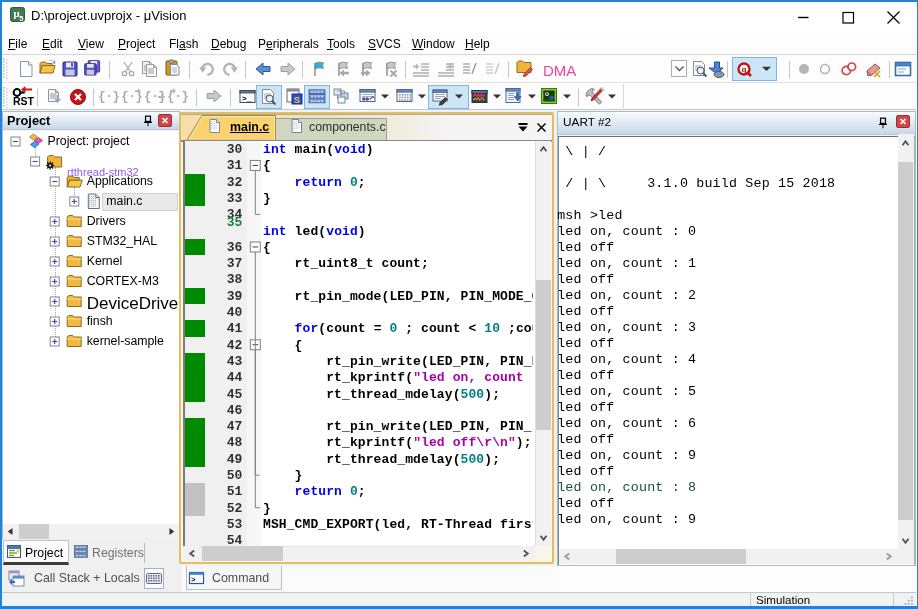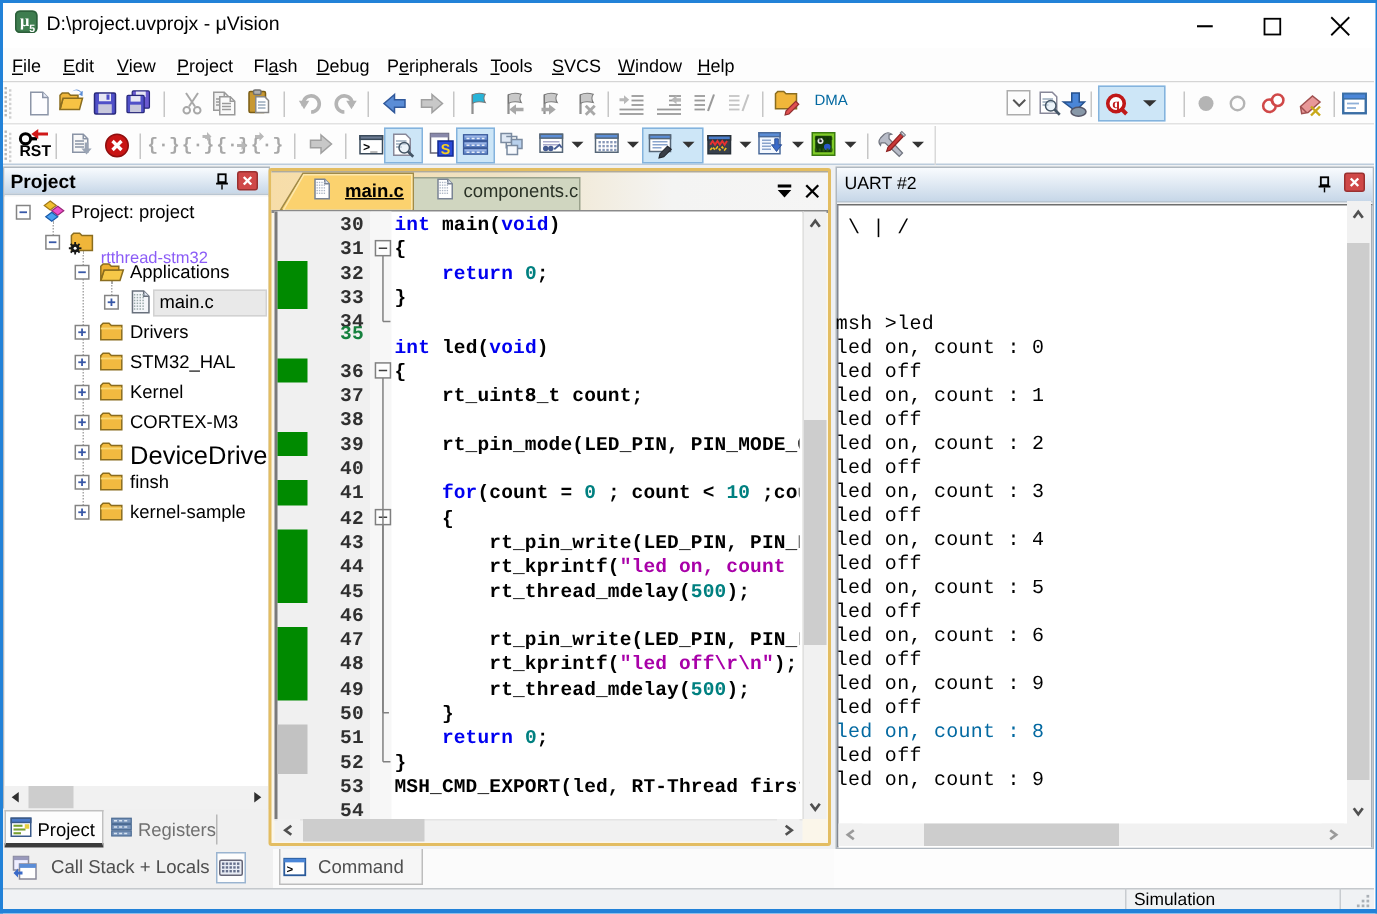--- a/index.html
+++ b/index.html
@@ -232,21 +232,21 @@
       <line x1="2" y1="10" x2="9" y2="10"></line>
       <line x1="2" y1="13" x2="9" y2="13"></line>
     </g>
     <line x1="11" y1="14" x2="15" y2="3" stroke="#c4c4c4" stroke-width="1.4"></line>
   </svg>
 <div class="sep1" style="left:508px"></div>
 <svg class="a" style="left:516px;top:59px" width="18" height="18" viewBox="0 0 18 18">
     <path d="M1 13.5 V3.5 l1.5-1.5 h4 l1.5 1.5 H15 V13.5 Z" fill="#f0b63a" stroke="#8a6d1f"></path>
     <path d="M8 15 l6.5-6.5 2 2 L10 17 l-2.6 .6z" fill="#e05050" stroke="#903030" stroke-width="0.8"></path>
   </svg>
-<div class="a" style="left:543px;top:62px;font-size:10px;color:#0369a1">DMA</div>
+<div class="a" style="left:543px;top:62px;font-size:15px;color:#ec4899">DMA</div>
 <div class="a" style="left:671px;top:60px;width:16px;height:17px;background:#fdfdfd;border:1px solid #adadad"></div>
 <svg class="a" style="left:675px;top:66px" width="9" height="6" viewBox="0 0 9 6">
     <path d="M0.5 0.5 L4.5 4.5 L8.5 0.5" fill="none" stroke="#555" stroke-width="1.3"></path>
   </svg>
 <svg class="a" style="left:691px;top:60px" width="18" height="18" viewBox="0 0 18 18">
     <path d="M2.5 1.5 h8 l3 3 v11 h-11 z" fill="#fff" stroke="#889"></path>
     <g stroke="#9ab">
       <line x1="4" y1="6" x2="11" y2="6"></line>
       <line x1="4" y1="8" x2="11" y2="8"></line>
       <line x1="4" y1="10" x2="8" y2="10"></line>
@@ -844,38 +844,39 @@
 <svg class="a" style="left:896px;top:115px" width="14" height="13" viewBox="0 0 14 13">
     <rect x="0.5" y="0.5" width="13" height="12" rx="1.5" fill="#cf4848" stroke="#9a3030"></rect>
     <g stroke="#fff" stroke-width="1.6">
       <line x1="4.5" y1="4" x2="9.5" y2="9"></line>
       <line x1="9.5" y1="4" x2="4.5" y2="9"></line>
     </g>
   </svg>
 <div class="a" style="left:558px;top:136px;width:357px;height:429px;background:#fff;border-top:1.5px solid #6e6e6e;border-left:1px solid #828790;border-right:1px solid #a8aeb4"></div>
 <div class="a mono" style="left:557.2px;top:134px;width:340px;height:416px;overflow:hidden">
 <div class="a" style="left:0;top:10px;white-space:pre;font-size:13.3px;letter-spacing:0.2px;color:#000"> \ | /</div>
+<div class="a" style="left:0;top:42px;white-space:pre;font-size:13.3px;letter-spacing:0.2px;color:#000"> / | \     3.1.0 build Sep 15 2018</div>
 <div class="a" style="left:0;top:74px;white-space:pre;font-size:13.3px;letter-spacing:0.2px;color:#000">msh &gt;led</div>
 <div class="a" style="left:0;top:90px;white-space:pre;font-size:13.3px;letter-spacing:0.2px;color:#000">led on, count : 0</div>
 <div class="a" style="left:0;top:106px;white-space:pre;font-size:13.3px;letter-spacing:0.2px;color:#000">led off</div>
 <div class="a" style="left:0;top:122px;white-space:pre;font-size:13.3px;letter-spacing:0.2px;color:#000">led on, count : 1</div>
 <div class="a" style="left:0;top:138px;white-space:pre;font-size:13.3px;letter-spacing:0.2px;color:#000">led off</div>
 <div class="a" style="left:0;top:154px;white-space:pre;font-size:13.3px;letter-spacing:0.2px;color:#000">led on, count : 2</div>
 <div class="a" style="left:0;top:170px;white-space:pre;font-size:13.3px;letter-spacing:0.2px;color:#000">led off</div>
 <div class="a" style="left:0;top:186px;white-space:pre;font-size:13.3px;letter-spacing:0.2px;color:#000">led on, count : 3</div>
 <div class="a" style="left:0;top:202px;white-space:pre;font-size:13.3px;letter-spacing:0.2px;color:#000">led off</div>
 <div class="a" style="left:0;top:218px;white-space:pre;font-size:13.3px;letter-spacing:0.2px;color:#000">led on, count : 4</div>
 <div class="a" style="left:0;top:234px;white-space:pre;font-size:13.3px;letter-spacing:0.2px;color:#000">led off</div>
 <div class="a" style="left:0;top:250px;white-space:pre;font-size:13.3px;letter-spacing:0.2px;color:#000">led on, count : 5</div>
 <div class="a" style="left:0;top:266px;white-space:pre;font-size:13.3px;letter-spacing:0.2px;color:#000">led off</div>
 <div class="a" style="left:0;top:282px;white-space:pre;font-size:13.3px;letter-spacing:0.2px;color:#000">led on, count : 6</div>
 <div class="a" style="left:0;top:298px;white-space:pre;font-size:13.3px;letter-spacing:0.2px;color:#000">led off</div>
 <div class="a" style="left:0;top:314px;white-space:pre;font-size:13.3px;letter-spacing:0.2px;color:#000">led on, count : 9</div>
 <div class="a" style="left:0;top:330px;white-space:pre;font-size:13.3px;letter-spacing:0.2px;color:#000">led off</div>
-<div class="a" style="left:0;top:346px;white-space:pre;font-size:13.3px;letter-spacing:0.2px;color:#0369a1">led on, count : 8</div>
+<div class="a" style="left:0;top:346px;white-space:pre;font-size:13.3px;letter-spacing:0.2px;color:#14532d">led on, count : 8</div>
 <div class="a" style="left:0;top:362px;white-space:pre;font-size:13.3px;letter-spacing:0.2px;color:#000">led off</div>
 <div class="a" style="left:0;top:378px;white-space:pre;font-size:13.3px;letter-spacing:0.2px;color:#000">led on, count : 9</div>
 </div>
 <div class="a" style="left:898px;top:134px;width:16px;height:430px;background:#f1f1f1"></div>
 <svg class="a" style="left:898px;top:136px" width="15" height="15" viewBox="0 0 15 15">
     <rect width="15" height="15" fill="#f1f1f1"></rect>
     <path d="M4.5 9.2 L7.5 5.2 L10.5 9.2" fill="none" stroke="#505050" stroke-width="1.8"></path>
   </svg>
 <svg class="a" style="left:898px;top:533px" width="15" height="15" viewBox="0 0 15 15">
     <rect width="15" height="15" fill="#f1f1f1"></rect>

